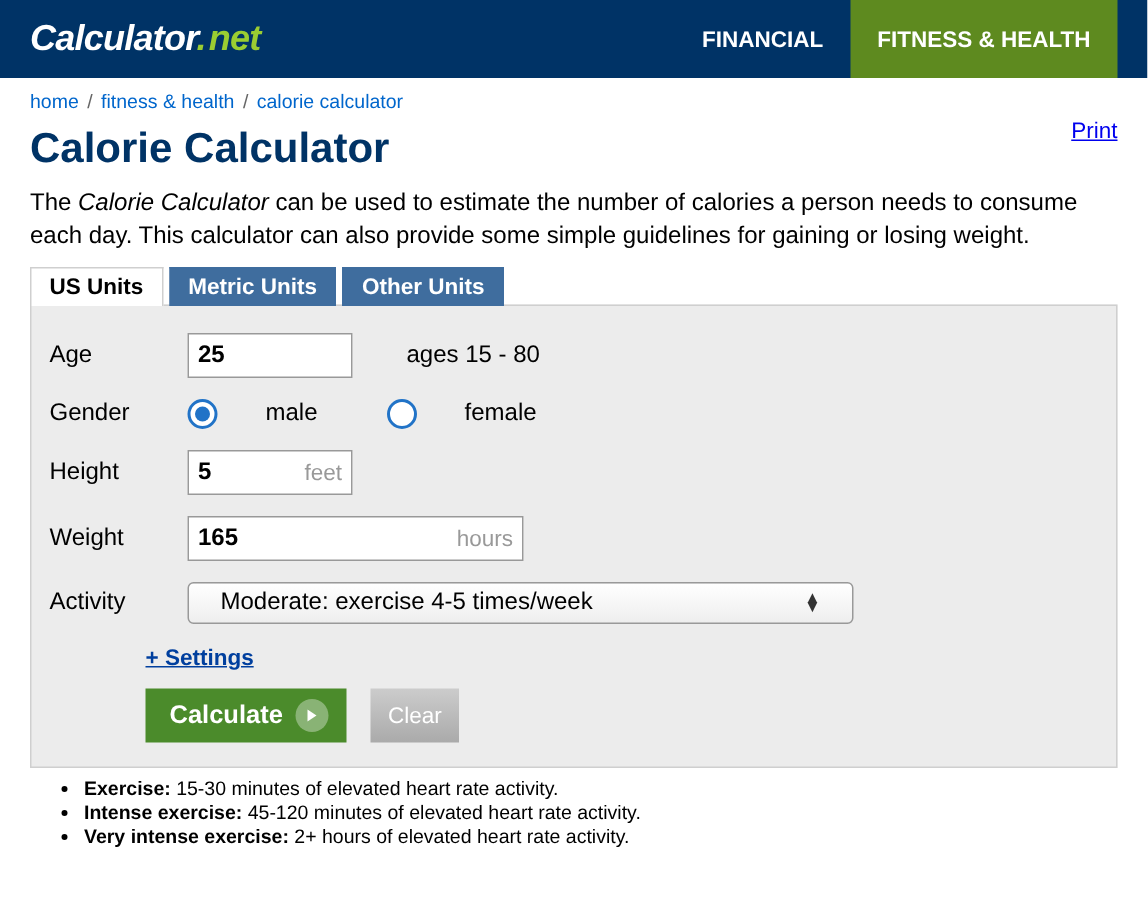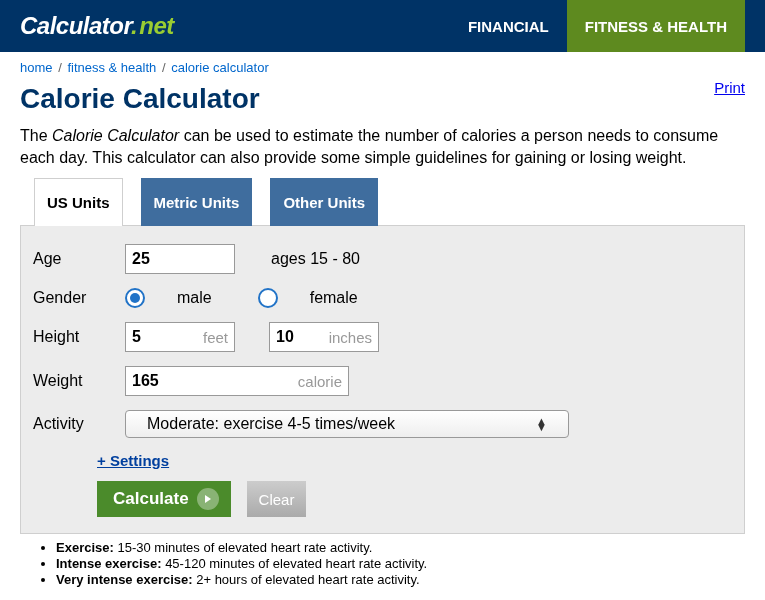--- a/index.html
+++ b/index.html
@@ -17,21 +17,21 @@
 .print-row { display: flex; }
 .print-row h1 { flex: 1; }
 .print-link { color: #0000ee; text-decoration: underline; font-size: 15px; cursor: pointer; margin-top: -4px; }
 h1 { color: #003366; font-size: 28px; font-weight: bold; margin-bottom: 10px; }
 .intro { font-size: 16px; line-height: 1.35; margin-bottom: 10px; color: #000; }
 .intro em { font-style: italic; }
 .banner { background: #3f6d9e; color: #fff; height: 32px; display: flex; align-items: center; justify-content: center; position: relative; font-size: 16px; }
 .banner-icon { position: absolute; left: 118px; width: 22px; height: 22px; border-radius: 50%; background: #fff; display: flex; align-items: center; justify-content: center; }
 .banner-icon svg { width: 12px; height: 12px; }
 .tabs { display: flex; background: #fff; }
-.tab { padding: 15px 12px; font-size: 15px; font-weight: bold; cursor: pointer; border: 1px solid #cfcfcf; border-bottom: none; margin-right: 4px; margin-left: 14px; }
+.tab { padding: 4px 12px; font-size: 15px; font-weight: bold; cursor: pointer; border: 1px solid #cfcfcf; border-bottom: none; margin-right: 4px; }
 .tab.active { background: #fff; color: #000; border-top: 1px solid #cfcfcf; position: relative; z-index: 2; }
 .tab.inactive { background: #3f6d9e; color: #fff; border: 1px solid #3f6d9e; border-bottom: none; }
 .form-panel { background: #ececec; border: 1px solid #cfcfcf; padding: 18px 12px 16px 12px; margin-top: -1px; }
 .row { display: flex; align-items: center; margin-bottom: 14px; gap: 28px; }
 .row .label { width: 64px; font-size: 16px; }
 .input-box { border: 1px solid #999; background: #fff; height: 30px; display: flex; align-items: center; padding: 0 6px; font-size: 16px; }
 .input-box input { border: none; outline: none; font-size: 16px; width: 100%; background: transparent; font-weight: bold; }
 .input-box .unit { color: #999; font-size: 15px; margin-left: auto; }
 .age-input { width: 110px; }
 .hint { margin-left: 8px; font-size: 16px; color: #000; }
@@ -108,31 +108,27 @@
       <span class="radio"></span>
       <span class="radio-label">female</span>
     </div>
 
     <div class="row">
       <div class="label">Height</div>
       <div class="input-box height-feet">
         <input style="width: 40px;" value="5">
         <span class="unit">feet</span>
       </div>
-      <div class="input-box height-in">
-        <input style="width: 40px;" value="10">
-        <span class="unit">inches</span>
-      </div>
     </div>
 
     <div class="row">
       <div class="label">Weight</div>
       <div class="input-box weight-input">
         <input style="width: 120px;" value="165">
-        <span class="unit">calorie</span>
+        <span class="unit">hours</span>
       </div>
     </div>
 
     <div class="row">
       <div class="label">Activity</div>
       <div class="activity-select">
         <span>Moderate: exercise 4-5 times/week</span>
         <span class="chev">
             <span>▲</span>
             <span>▼</span>

